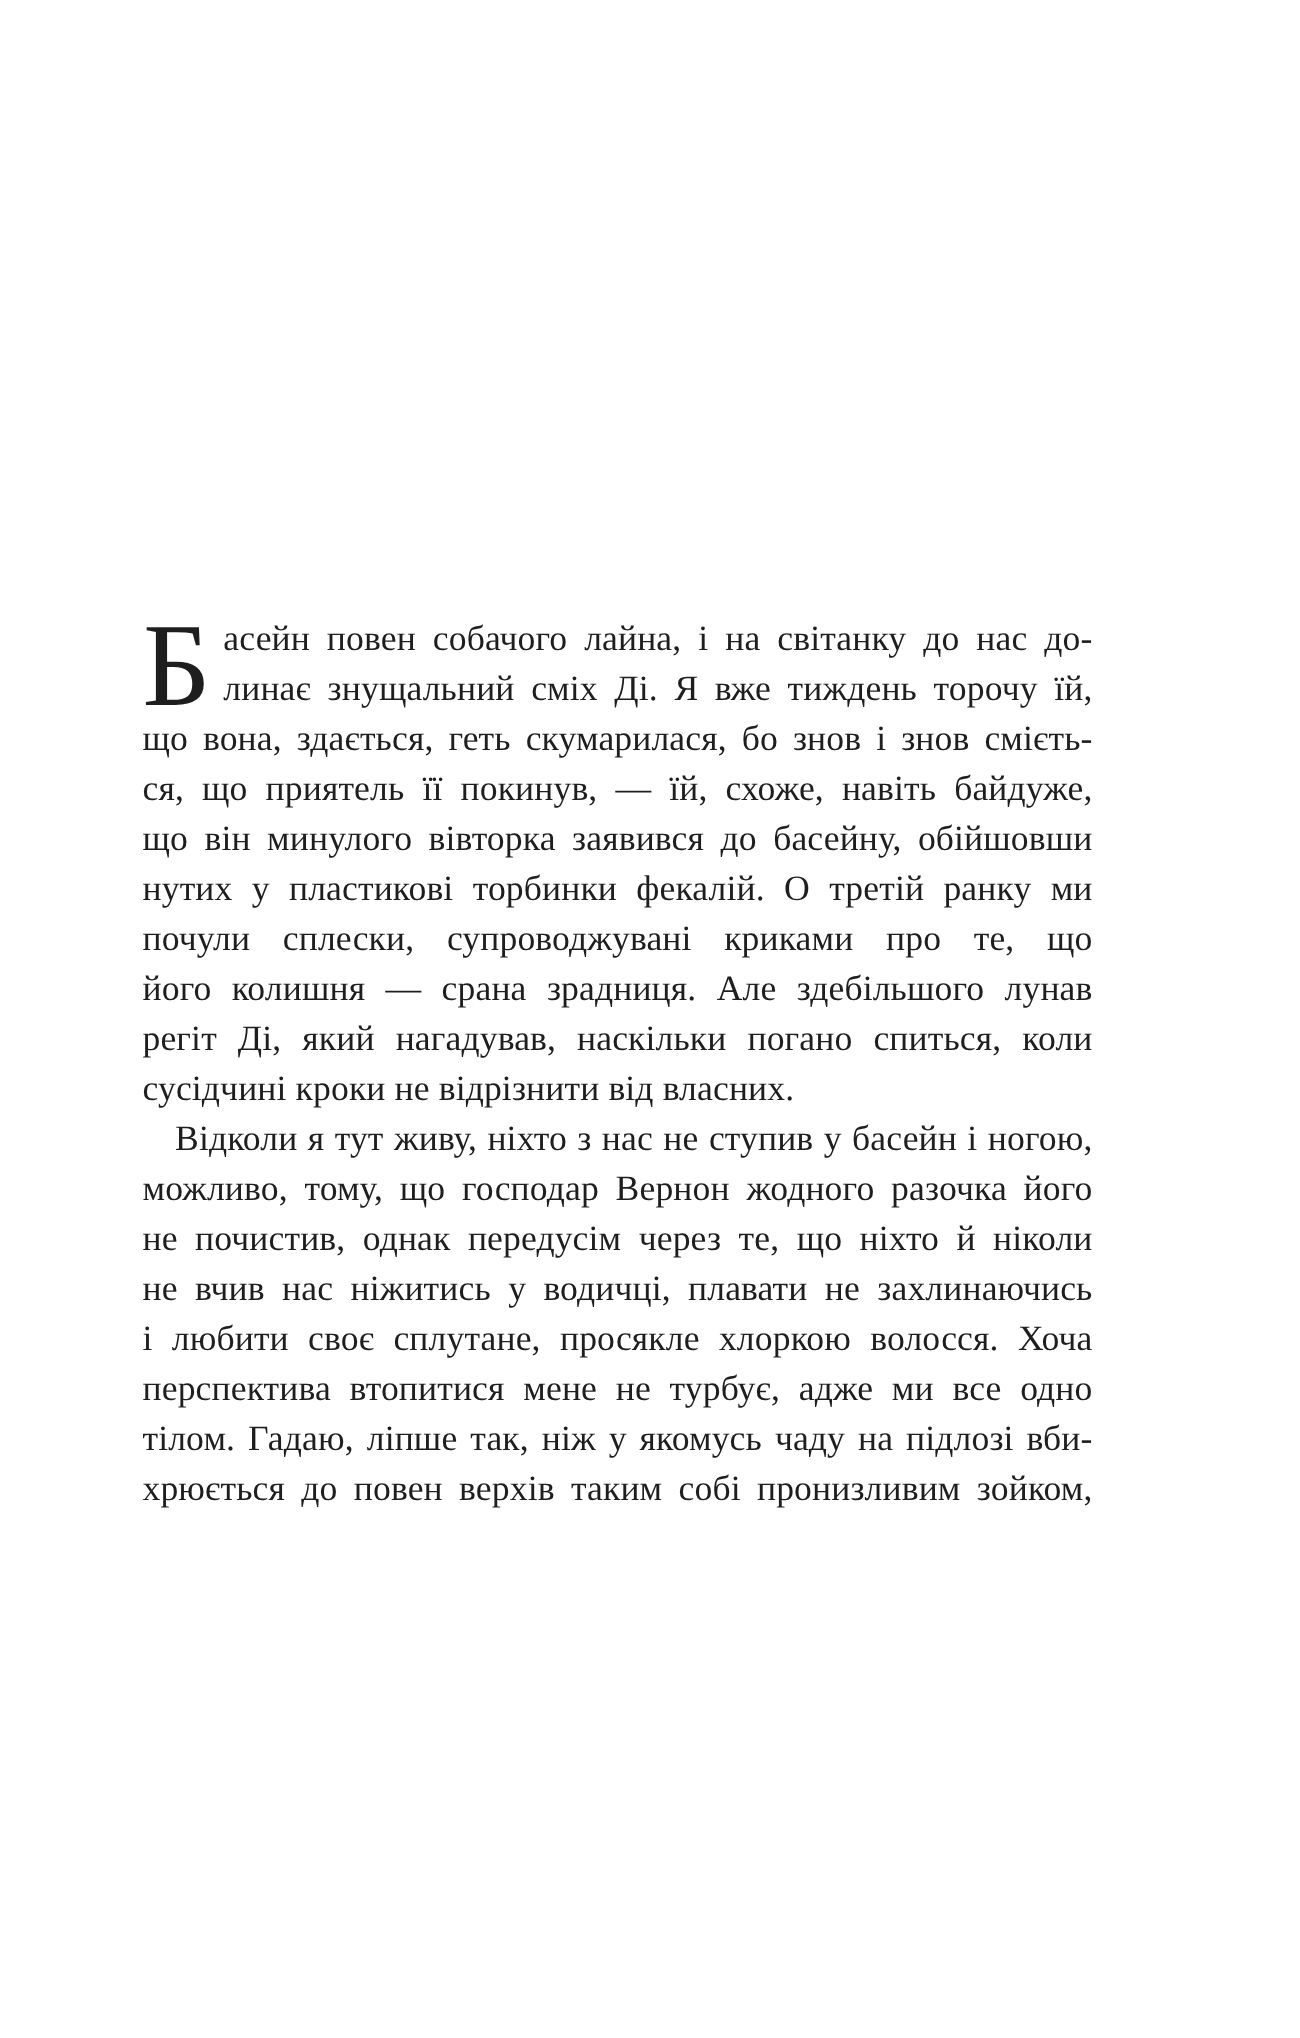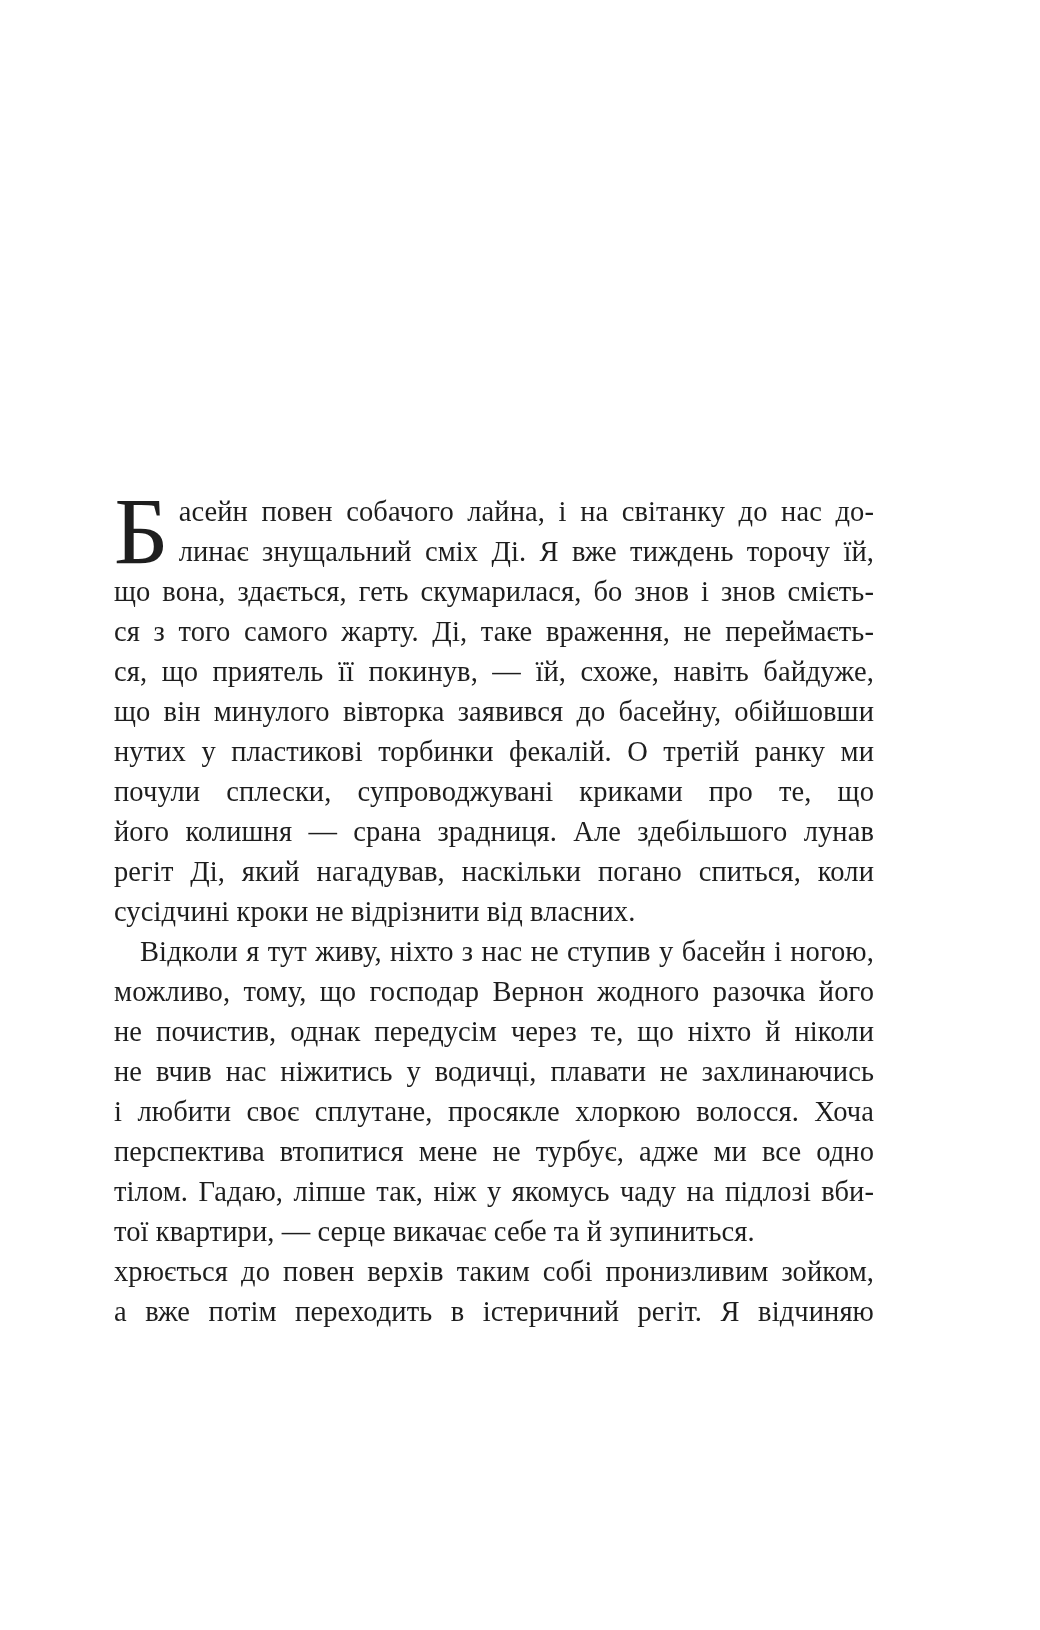--- a/index.html
+++ b/index.html
@@ -56,40 +56,37 @@
 <body>
 
 <div class="page">
   <main class="text-block">
 
     <p class="para">
       <span class="dropcap">Б</span>
       <span class="line">асейн повен собачого лайна, і на світанку до нас до-</span>
       <span class="line">линає знущальний сміх Ді. Я вже тиждень торочу їй,</span>
       <span class="line">що вона, здається, геть скумарилася, бо знов і знов смієть-</span>
-      <span class="line">ся з того самого жарту. Ді, таке враження, не переймаєть-</span>
       <span class="line">ся, що приятель її покинув, — їй, схоже, навіть байдуже,</span>
       <span class="line">що він минулого вівторка заявився до басейну, обійшовши</span>
       <span class="line">нутих у пластикові торбинки фекалій. О третій ранку ми</span>
       <span class="line">почули сплески, супроводжувані криками про те, що</span>
       <span class="line">його колишня — срана зрадниця. Але здебільшого лунав</span>
       <span class="line">регіт Ді, який нагадував, наскільки погано спиться, коли</span>
       <span class="line last">сусідчині кроки не відрізнити від власних.</span>
     </p>
 
     <p class="para">
       <span class="line indent">Відколи я тут живу, ніхто з нас не ступив у басейн і ногою,</span>
       <span class="line">можливо, тому, що господар Вернон жодного разочка його</span>
       <span class="line">не почистив, однак передусім через те, що ніхто й ніколи</span>
       <span class="line">не вчив нас ніжитись у водичці, плавати не захлинаючись</span>
       <span class="line">і любити своє сплутане, просякле хлоркою волосся. Хоча</span>
       <span class="line">перспектива втопитися мене не турбує, адже ми все одно</span>
       <span class="line">тілом. Гадаю, ліпше так, ніж у якомусь чаду на підлозі вби-</span>
-      <span class="line last">тої квартири, — серце викачає себе та й зупиниться.</span>
     </p>
 
     <p class="para">
       <span class="line">хрюється до повен верхів таким собі пронизливим зойком,</span>
-      <span class="line">а вже потім переходить в істеричний регіт. Я відчиняю</span>
     </p>
 
   </main>
 </div>
 
 </body></html>

